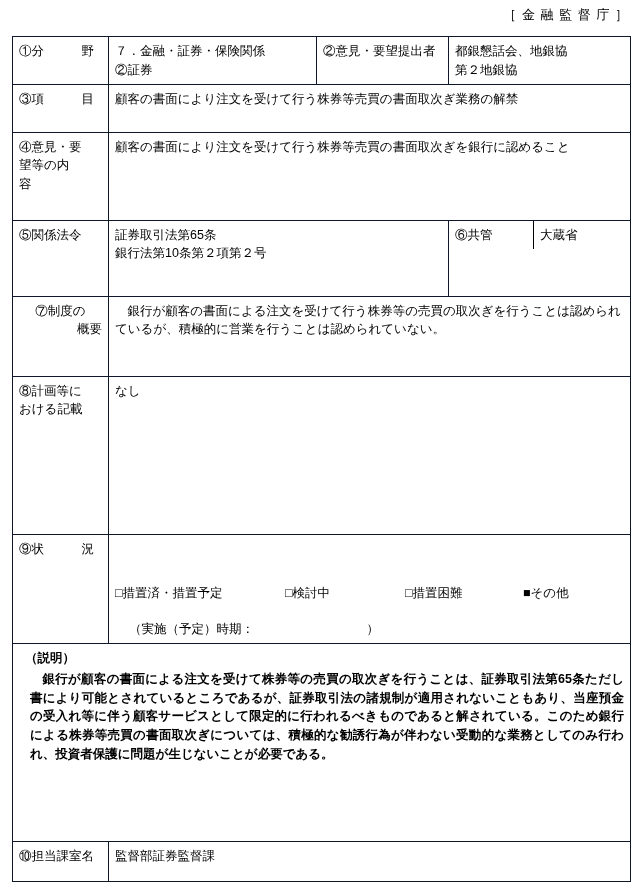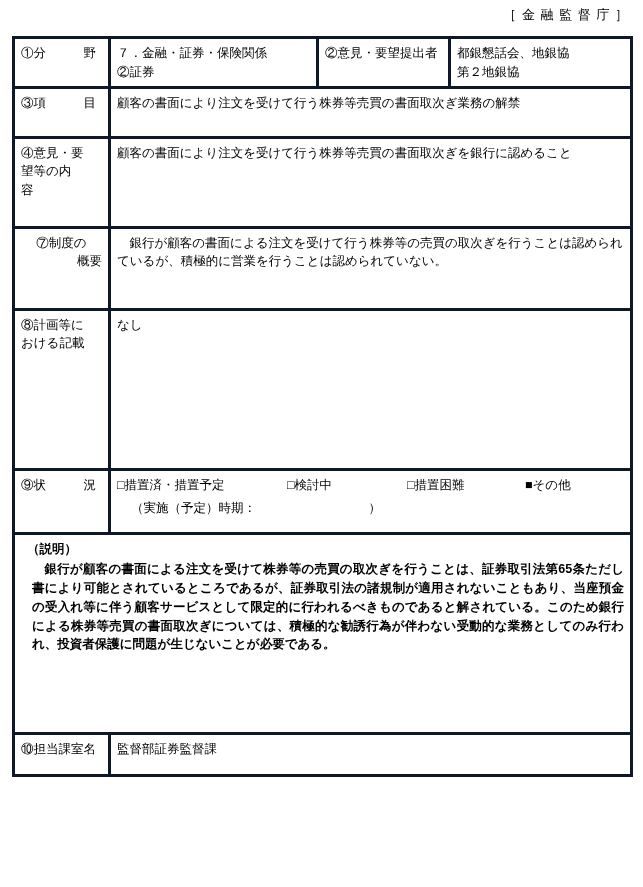--- a/index.html
+++ b/index.html
@@ -31,49 +31,49 @@
   }
   table.doc {
     position: absolute;
     top: 36px;
     left: 12px;
     width: 618px;
     border-collapse: collapse;
     table-layout: fixed;
   }
   table.doc td {
-    border: 3px solid #0f172a;
+    border: 1px solid #0f172a;
     vertical-align: top;
     padding: 5px 6px 4px 6px;
     font-size: 12.5px;
     line-height: 1.5;
   }
   .lbl {
     white-space: nowrap;
   }
   .cell-center-v {
     vertical-align: middle;
   }
   .status-row td { padding-top: 7px; padding-bottom: 7px; }
   .status-line {
     display: flex;
     align-items: baseline;
+    margin-top: 44px;
   }
   .status-opt {
     white-space: nowrap;
   }
   .s1 { width: 170px; }
   .s2 { width: 120px; }
   .s3 { width: 118px; }
   .s4 { width: auto; }
   .sub-timing {
-    margin-top: 6px;
+    margin-top: 18px;
     padding-left: 14px;
     white-space: nowrap;
-    font-family: Liberation Mono, monospace;
   }
   .dashed-left {
     border-left: 1px dashed #000000 !important;
   }
   .explain {
     padding: 8px 10px 10px 10px;
     font-size: 12.5px;
     line-height: 1.72;
     font-weight: bold;
   }
@@ -131,20 +131,43 @@
       <td style="height:78px">
         <div class="lbl">④意見・要</div>
         <div class="lbl">望等の内</div>
         <div class="lbl">容</div>
       </td>
       <td colspan="3">
         <span>顧客の書面により注文を受けて行う株券等売買の書面取次ぎを銀行に認めること</span>
       </td>
     </tr>
 
+    <tr>
+      <td class="cell-center-v" style="height:66px">
+        <span class="lbl">⑤関係法令</span>
+      </td>
+      <td colspan="2">
+        <div>証券取引法第65条</div>
+        <div>銀行法第10条第２項第２号</div>
+      </td>
+      <td style="padding:0">
+        <table style="width:100%;height:100%;border-collapse:collapse;table-layout:fixed">
+          <tbody>
+                <tr>
+            <td style="border:0;border-right:1px solid #000;width:72px;vertical-align:middle;padding:5px 6px;font-size:12.5px">
+              <span class="lbl">⑥共管</span>
+            </td>
+            <td style="border:0;vertical-align:middle;padding:5px 6px;font-size:12.5px">
+              <span>大蔵省</span>
+            </td>
+          </tr>
+        </tbody>
+            </table>
+      </td>
+    </tr>
 
     <tr>
       <td style="height:70px">
         <div class="lbl" style="text-align:center">⑦制度の</div>
         <div class="lbl" style="text-align:right">概要</div>
       </td>
       <td colspan="3">
         <span>　銀行が顧客の書面による注文を受けて行う株券等の売買の取次ぎを行うことは認められているが、積極的に営業を行うことは認められていない。</span>
       </td>
     </tr>

